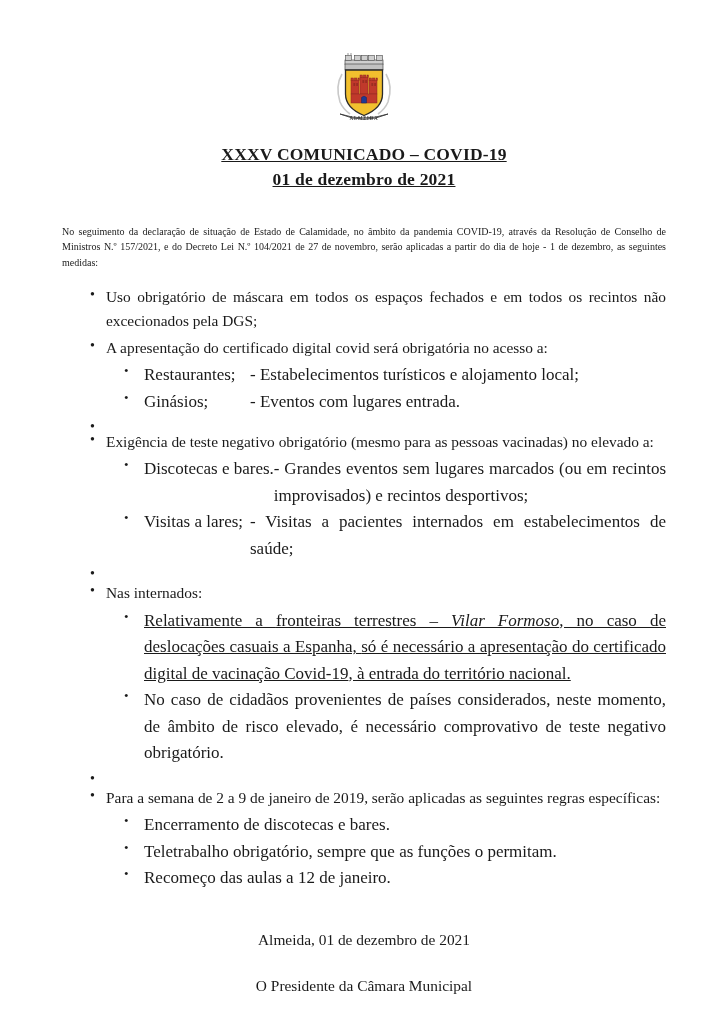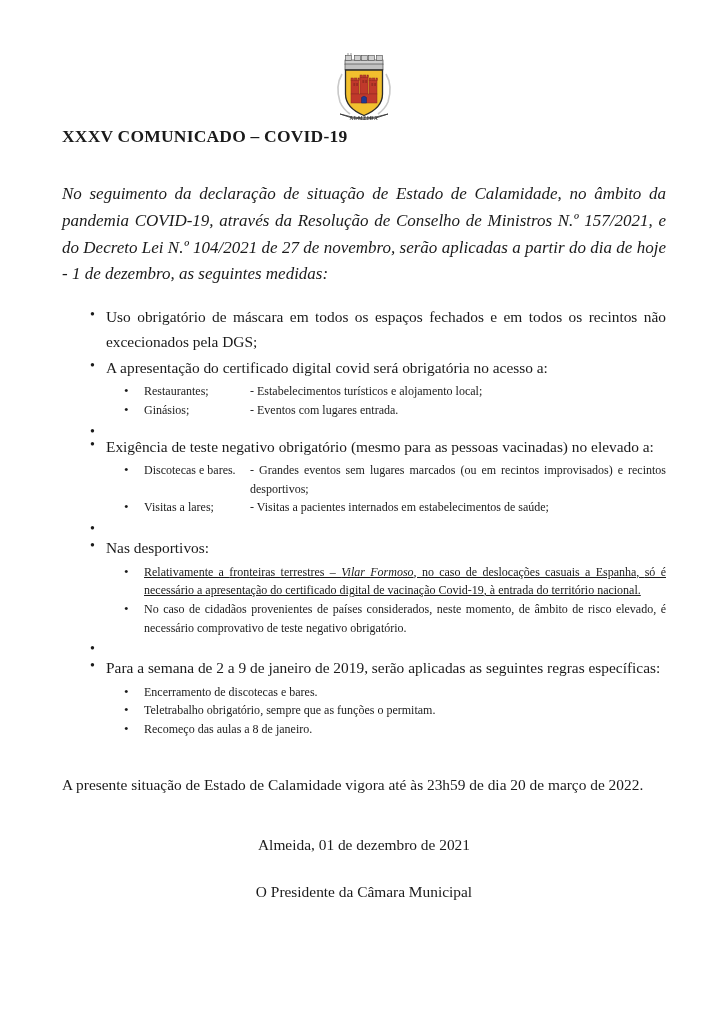--- a/index.html
+++ b/index.html
@@ -30,38 +30,39 @@
     justify-content: center;
   }
   .crest {
     width: 68px;
     height: 72px;
     display: block;
   }
 
   
   .title-block {
-    text-align: left;
+    text-align: center;
+    margin-top: 18px;
+    text-decoration: underline;
   }
   .doc-title,
   .doc-date {
     font-weight: bold;
     font-size: 17.5px;
     letter-spacing: 0.2px;
     line-height: 1.42;
   }
 
   
   .intro {
     margin-top: 32px;
-    font-size: 17px;
+    font-size: 10px;
     line-height: 1.58;
     text-align: justify;
     text-justify: inter-word;
-    font-style: italic;
   }
 
   .blocks { margin-top: 14px; }
 
   ul.lvl1 {
     list-style: none;
     margin: 0;
     padding: 0;
   }
   ul.lvl1 > li {
@@ -83,21 +84,21 @@
   li.nobullet::before { content: ""; }
 
   ul.lvl2 {
     list-style: none;
     margin: 2px 0 0 0;
     padding: 0;
   }
   ul.lvl2 > li {
     position: relative;
     padding-left: 38px;
-    font-size: 12px;
+    font-size: 17px;
     line-height: 1.56;
     text-align: justify;
     text-justify: inter-word;
   }
   ul.lvl2 > li::before {
     content: "\2022";
     position: absolute;
     left: 18px;
     top: -1px;
     font-size: 13px;
@@ -194,20 +195,21 @@
 
       <path d="M31.5 51 V45.5 Q34 42.8 36.5 45.5 V51 Z" fill="#1F3A93" stroke="#14265e" stroke-width="0.5"></path>
 
       <path d="M10 62 Q34 70 58 62 Q34 72.5 10 62 Z" fill="#FFFFFF" stroke="#3a3a3a" stroke-width="0.9"></path>
       <text x="34" y="68.2" font-family="Liberation Serif, serif" font-size="5.2" fill="#222" text-anchor="middle" letter-spacing="0.7">ALMEIDA</text>
     </svg>
   </div>
 
   <div class="title-block">
     <div class="doc-title">XXXV COMUNICADO – COVID-19</div>
+    <div class="doc-date">01 de dezembro de 2021</div>
   </div>
 
   <p class="intro">No seguimento da declaração de situação de Estado de Calamidade, no âmbito da pandemia COVID-19, através da Resolução de Conselho de Ministros N.º 157/2021, e do Decreto Lei N.º 104/2021 de 27 de novembro, serão aplicadas a partir do dia de hoje - 1 de dezembro, as seguintes medidas:</p>
 
   <div class="blocks">
     <ul class="lvl1">
 
       <li><b>Uso obrigatório de máscara</b><span> em todos os espaços fechados e em todos os recintos não excecionados pela DGS;</span></li>
 
       <li><b>A apresentação do certificado digital covid será obrigatória</b><span> no acesso a:</span>
@@ -245,45 +247,44 @@
               <span class="c2">- Visitas a pacientes internados em estabelecimentos de saúde;</span>
             </div>
           </li>
         </ul>
       </li>
 
       <li class="nobullet">
           <div class="gap-md"></div>
         </li>
 
-      <li><span>Nas </span><b>desportivos</b><span>:</span>
+      <li><span>Nas </span><b>internados</b><span>:</span>
         <ul class="lvl2">
           <li>
             <span class="u"><span>Relativamente a </span><b>fronteiras terrestres – </b><b><i>Vilar Formoso</i></b><span>, no caso de deslocações casuais a Espanha, </span><b>só é necessário a apresentação do certificado digital de vacinação Covid-19</b><b>, à entrada do território nacional.</b></span>
           </li>
           <li><span>No caso de cidadãos provenientes de países considerados, neste momento, de âmbito de risco elevado, é necessário comprovativo de teste negativo obrigatório.</span></li>
         </ul>
       </li>
 
       <li class="nobullet">
           <div class="gap-md"></div>
         </li>
 
       <li><span>Para </span><b>a semana de 2 a 9 de janeiro de 2019</b><span>, serão aplicadas as seguintes </span><b>regras específicas</b><span>:</span>
         <ul class="lvl2">
           <li><b>Encerramento de discotecas e bares.</b><span></span></li>
           <li><b>Teletrabalho obrigatório</b><span>, sempre que as funções o permitam.</span></li>
-          <li><b>Recomeço das aulas a 8 de janeiro.</b><span></span></li>
+          <li><b>Recomeço das aulas a 12 de janeiro.</b><span></span></li>
         </ul>
       </li>
 
     </ul>
   </div>
 
-  <p class="closing">A presente situação de Estado de Calamidade vigora até às 23h59 de dia 20 de março de 2022.</p>
 
   <div class="sig-zone">
     <div class="sig-place">Almeida, 01 de dezembro de 2021</div>
     <div class="sig-role">O Presidente da Câmara Municipal</div>
 
   </div>
 
 </div>
 
 </body></html>

